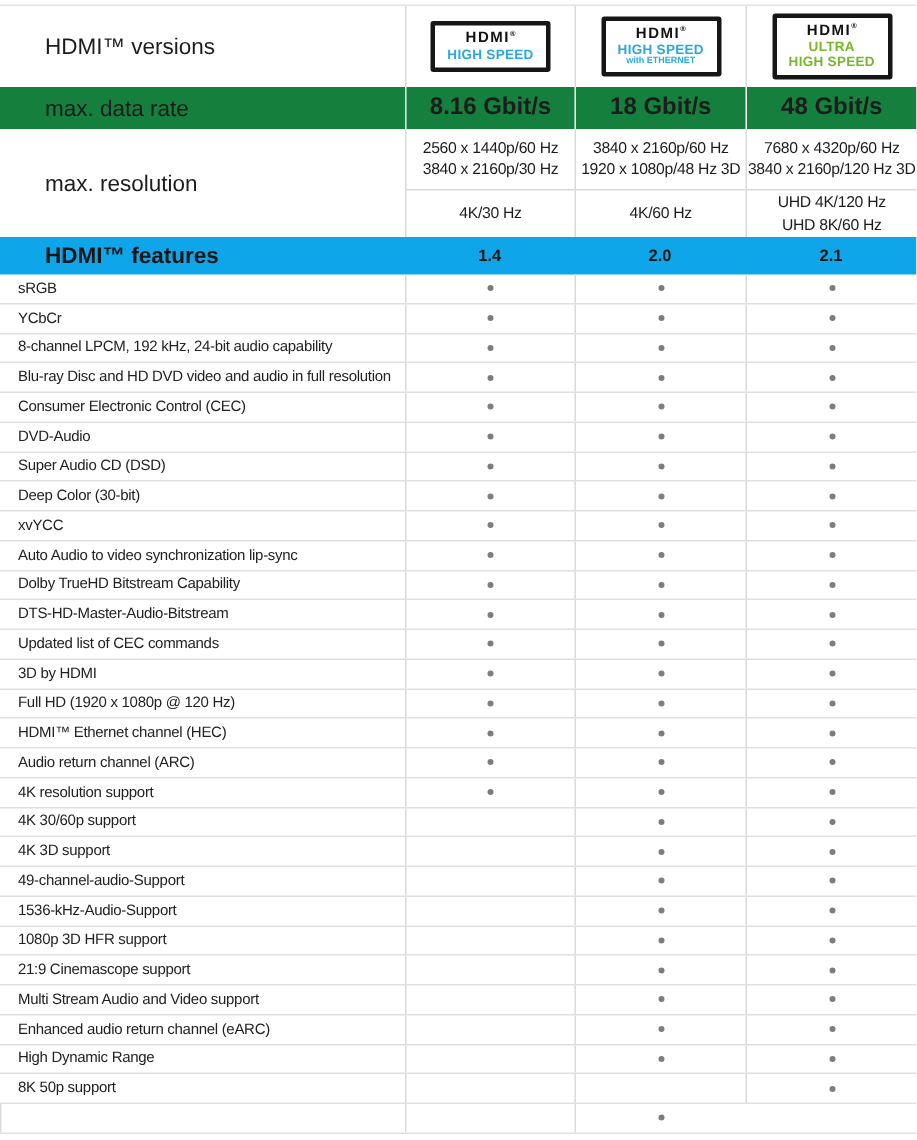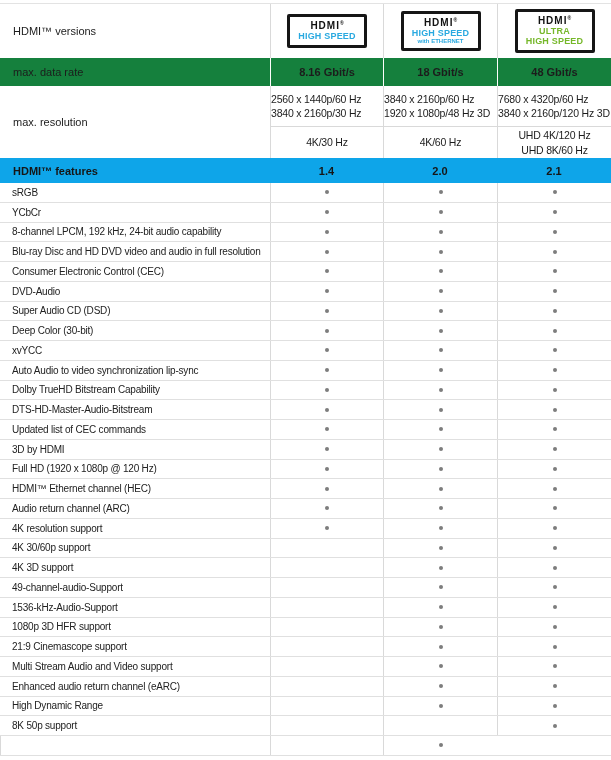--- a/index.html
+++ b/index.html
@@ -1,41 +1,41 @@
 <!DOCTYPE html>
 <html><head>
 <meta charset="utf-8">
 <style>
   html,body{margin:0;padding:0;background:#fff;}
   body{width:611px;height:760px;overflow:hidden;font-family:"Liberation Sans",sans-serif;color:#1c1c1c;-webkit-font-smoothing:antialiased;}
   .table{width:611px;margin-top:3px;border-top:1px solid #e3e3e3;}
   .row{display:grid;grid-template-columns:270px 113px 114px 114px;}
   .cell{display:flex;align-items:center;justify-content:center;}
-  .label-cell{justify-content:flex-start;padding-left:13px;font-size:11px;}
+  .label-cell{justify-content:flex-start;padding-left:30px;font-size:15px;}
   .vline{border-left:1px solid #d9d9d9;}
 
   
   .row-versions{height:54px;}
   .badge{background:#fff;border:3px solid #161616;border-radius:2px;min-width:64px;padding:3px 5px 4px;text-align:center;line-height:1.12;}
   .badge-logo{font-size:10px;font-weight:bold;color:#111;letter-spacing:1px;white-space:nowrap;}
   .badge-mark{font-size:5px;vertical-align:super;letter-spacing:0;}
   .badge-line{font-size:9px;font-weight:bold;letter-spacing:.2px;white-space:nowrap;}
   .badge-sub{font-size:6px;font-weight:bold;white-space:nowrap;}
   .cyan{color:#29a9e0;}
   .green{color:#76b82a;}
 
   
   .row-rate{height:28px;background:#15803d;}
   .row-rate .vline{border-left-color:#fdfdfc;}
-  .rate-val{font-size:11px;font-weight:bold;}
+  .rate-val{font-size:16px;font-weight:bold;}
 
   
   .row-res{height:72px;}
   .res-col{flex-direction:column;align-items:stretch;padding:0;}
-  .res-top{height:40px;display:flex;flex-direction:column;justify-content:center;border-bottom:1px solid #d9d9d9;}
+  .res-top{height:40px;display:flex;flex-direction:column;align-items:center;justify-content:center;border-bottom:1px solid #d9d9d9;}
   .res-bottom{flex:1;display:flex;flex-direction:column;align-items:center;justify-content:center;}
   .res-line{font-size:10.5px;line-height:1.35;letter-spacing:-.2px;white-space:nowrap;}
 
   
   .row-green{height:25px;background:#0ea5e9;}
   .row-green .label-cell{font-weight:bold;color:#161616;}
   .ver-num{font-size:11px;font-weight:bold;color:#161616;}
 
   
   .frow{display:grid;grid-template-columns:270px 113px 114px 114px;height:18.76px;border-bottom:1px solid #e0e0e0;}

